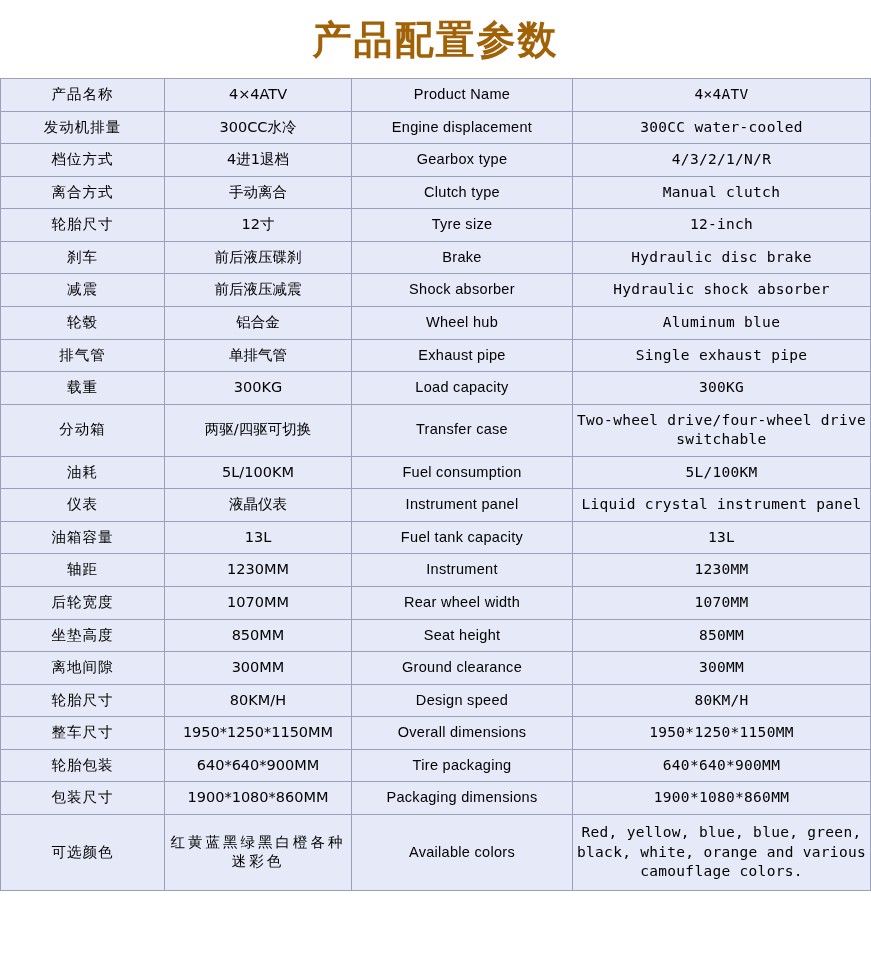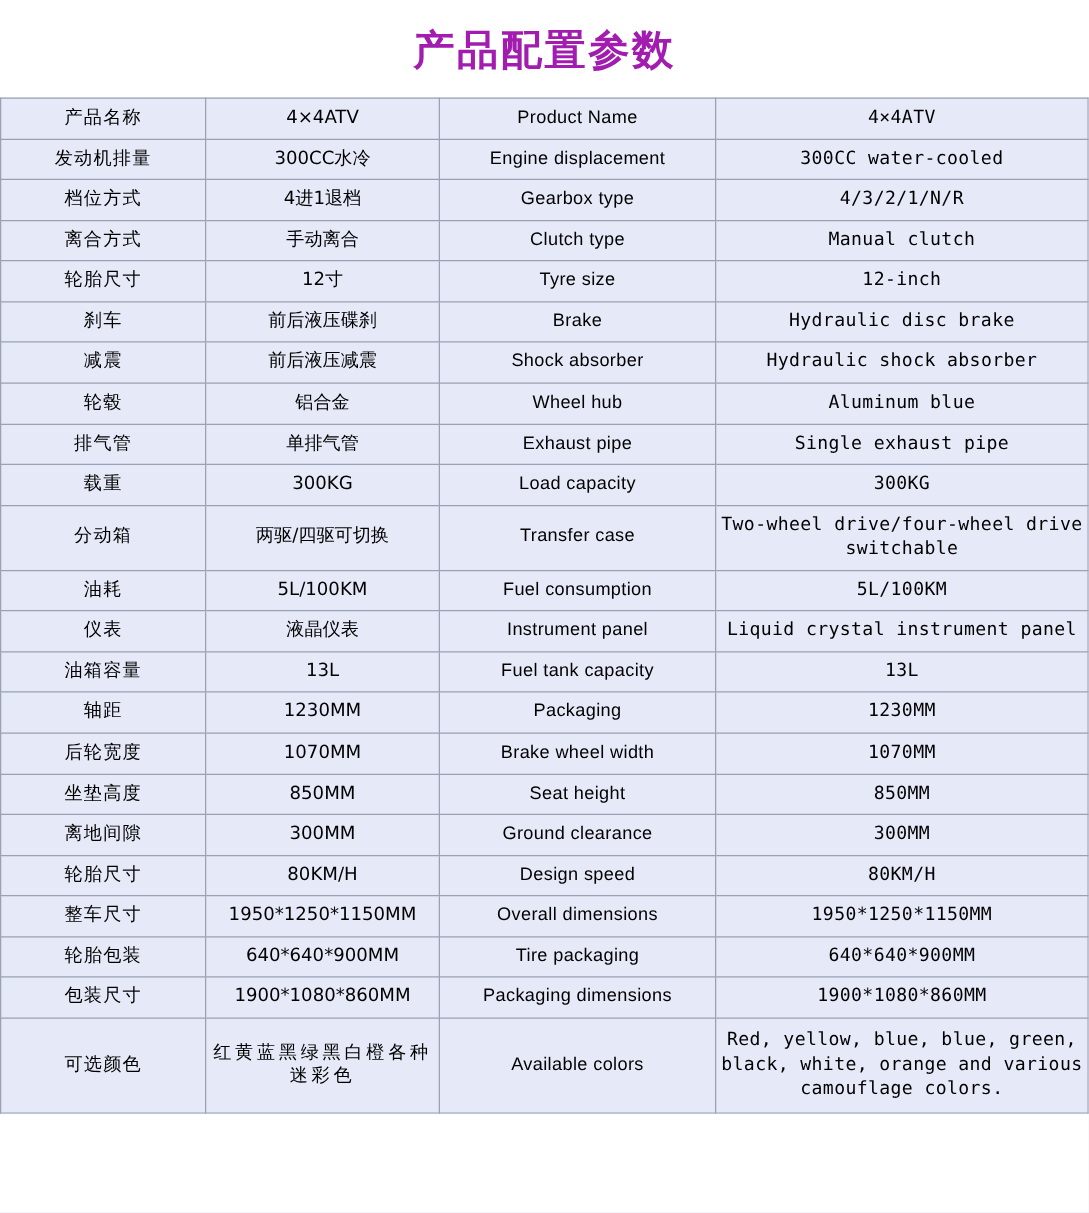--- a/index.html
+++ b/index.html
@@ -19,24 +19,24 @@
   }
   .title-row {
     height: 78px;
     display: flex;
     align-items: center;
     justify-content: center;
     background: #ffffff;
   }
   .title {
     font-family: "DejaVu Sans", sans-serif;
-    font-size: 33px;
+    font-size: 39px;
     font-weight: bold;
     letter-spacing: 2px;
-    color: #a21caf;
+    color: #a16207;
     line-height: 1;
   }
   table.spec {
     border-collapse: collapse;
     width: 871px;
     table-layout: fixed;
     background: #e8eaf6;
   }
   table.spec td {
     border: 1px solid #9aa0b5;
@@ -168,27 +168,27 @@
       </tr>
       <tr>
         <td class="cn-label">油箱容量</td>
         <td class="cn-value">13L</td>
         <td class="en-label">Fuel tank capacity</td>
         <td class="en-value">13L</td>
       </tr>
       <tr>
         <td class="cn-label">轴距</td>
         <td class="cn-value">1230MM</td>
-        <td class="en-label">Packaging</td>
+        <td class="en-label">Instrument</td>
         <td class="en-value">1230MM</td>
       </tr>
       <tr>
         <td class="cn-label">后轮宽度</td>
         <td class="cn-value">1070MM</td>
-        <td class="en-label">Brake wheel width</td>
+        <td class="en-label">Rear wheel width</td>
         <td class="en-value">1070MM</td>
       </tr>
       <tr>
         <td class="cn-label">坐垫高度</td>
         <td class="cn-value">850MM</td>
         <td class="en-label">Seat height</td>
         <td class="en-value">850MM</td>
       </tr>
       <tr>
         <td class="cn-label">离地间隙</td>

